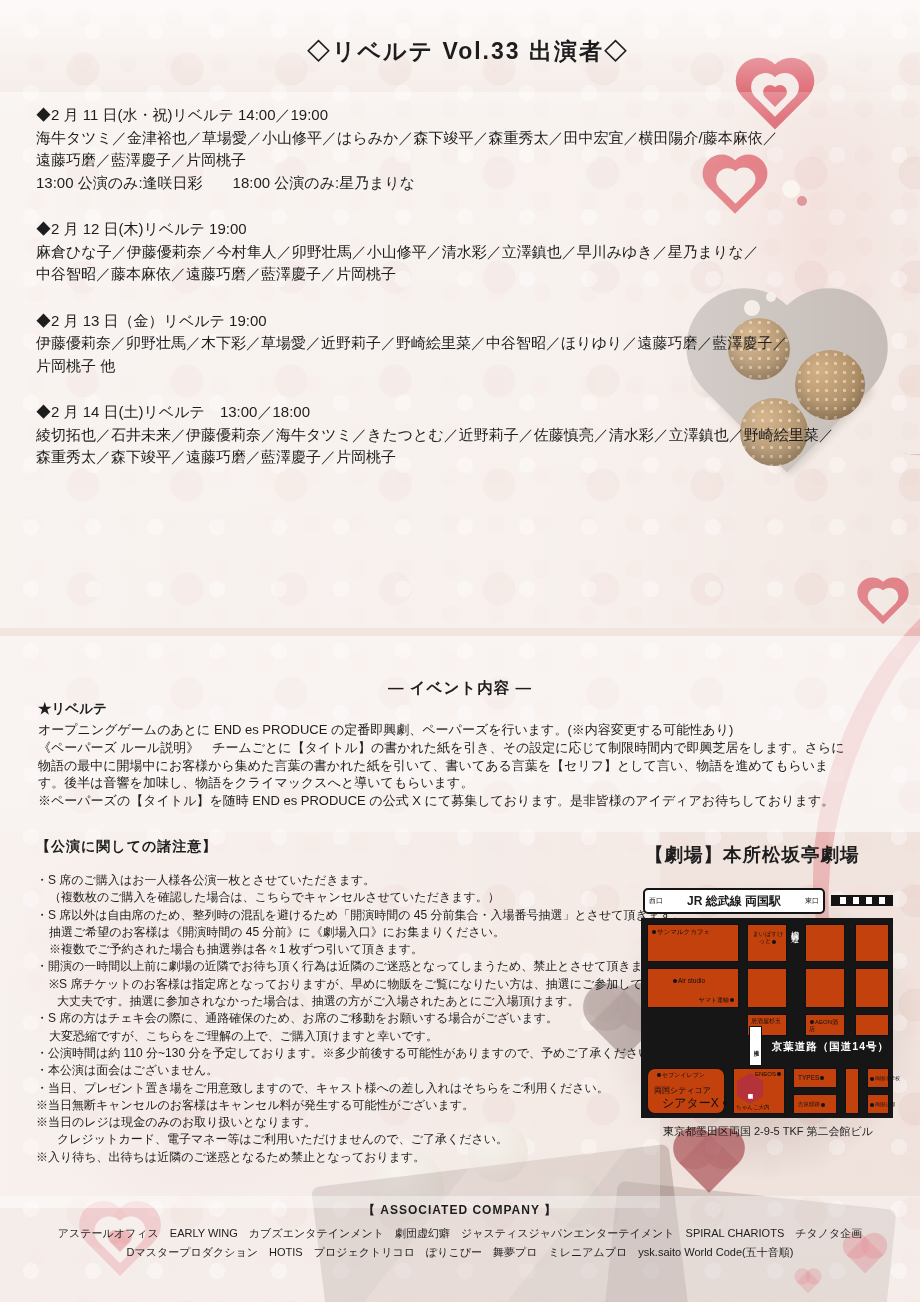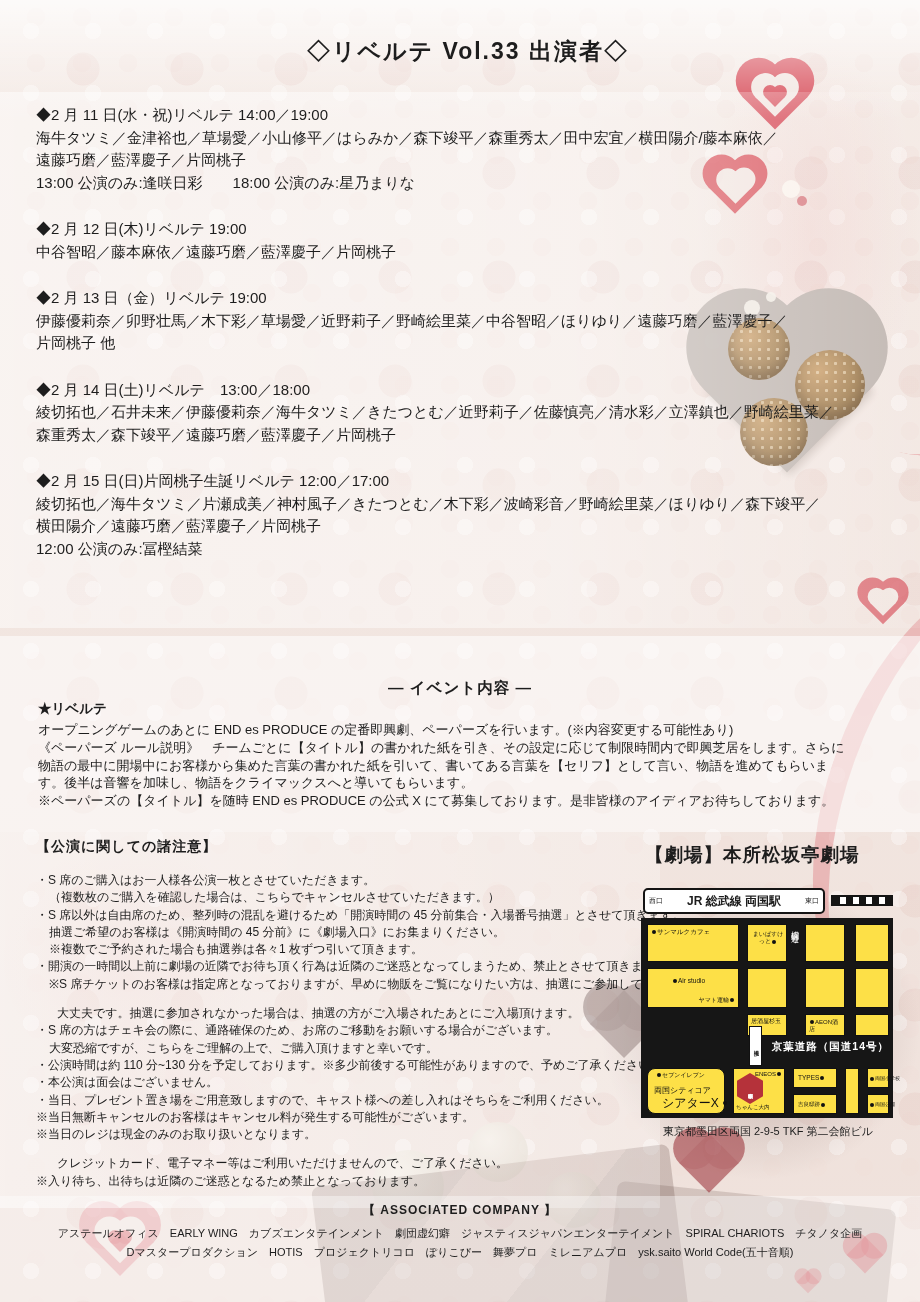--- a/index.html
+++ b/index.html
@@ -47,32 +47,32 @@
 
   .divider{left:0;top:678px;width:920px;text-align:center;font-size:15.5px;font-weight:bold;letter-spacing:1px;}
   .event-head{left:38px;top:700px;font-size:13.5px;font-weight:bold;}
   .event-lines{left:38px;top:721px;width:860px;font-size:13px;line-height:17.8px;}
   .event-lines div{white-space:nowrap;}
 
   .notes-head{left:36px;top:838px;font-size:14px;font-weight:bold;letter-spacing:1px;}
   .notes{left:36px;top:872px;width:620px;font-size:12px;line-height:17.3px;}
   .notes div{white-space:nowrap;}
   .ind{padding-left:13px;}
-  .ind2{padding-left:21px;margin-top:12px;}
+  .ind2{padding-left:21px;}
 
   .venue-head{left:645px;top:842px;font-size:18.5px;font-weight:bold;letter-spacing:1px;}
   .map{left:641px;top:888px;width:296px;height:230px;}
   .station{position:absolute;left:2px;top:0;width:182px;height:26px;background:#fff;border:2px solid #141414;border-radius:5px;
     display:flex;align-items:center;justify-content:space-between;padding:0 4px;box-sizing:border-box;}
   .station .exit{font-size:7px;}
   .station .name{font-size:12px;font-weight:bold;white-space:nowrap;}
   .rail{position:absolute;left:190px;top:7px;width:62px;height:11px;border:2px solid #141414;box-sizing:border-box;
     background:repeating-linear-gradient(90deg,#141414 0 7px,#fff 7px 13px);}
   .grid{position:absolute;left:0;top:30px;width:252px;height:200px;background:#161616;}
-  .blk{position:absolute;background:#fde047;border:1.5px solid #111;box-sizing:border-box;}
+  .blk{position:absolute;background:#c2410c;border:1.5px solid #111;box-sizing:border-box;}
   .poi{position:absolute;font-size:6.5px;line-height:1.2;color:#111;white-space:nowrap;}
   .dot{display:inline-block;width:4px;height:4px;border-radius:50%;background:#111;vertical-align:middle;margin:0 1px;}
   .vroad{position:absolute;left:147px;top:6px;height:96px;writing-mode:vertical-rl;color:#fff;font-size:8px;letter-spacing:2px;}
   .keiyo{position:absolute;right:4px;top:122px;color:#fff;font-size:10.5px;font-weight:bold;letter-spacing:1px;}
   .footbridge{position:absolute;left:108px;top:108px;width:13px;height:40px;background:#fff;border:1.5px solid #111;box-sizing:border-box;
     writing-mode:vertical-rl;font-size:5.5px;text-align:center;color:#111;}
   .hex{position:absolute;left:96px;top:155px;width:26px;height:31px;background:#b5323a;
     clip-path:polygon(50% 0,100% 25%,100% 75%,50% 100%,0 75%,0 25%);
     display:flex;align-items:center;justify-content:center;}
   .hex span{writing-mode:vertical-rl;font-size:5px;color:#fff;line-height:1;letter-spacing:0;}
@@ -152,37 +152,32 @@
 
 <div class="content schedule">
   <div class="sch-block">
     <div class="sch-header">◆2 月 11 日(水・祝)リベルテ 14:00／19:00</div>
     <div class="sch-line">海牛タツミ／金津裕也／草場愛／小山修平／はらみか／森下竣平／森重秀太／田中宏宜／横田陽介/藤本麻依／</div>
     <div class="sch-line">遠藤巧磨／藍澤慶子／片岡桃子</div>
     <div class="sch-line">13:00 公演のみ:逢咲日彩　　18:00 公演のみ:星乃まりな</div>
   </div>
   <div class="sch-block">
     <div class="sch-header">◆2 月 12 日(木)リベルテ 19:00</div>
+    <div class="sch-line">麻倉ひな子／伊藤優莉奈／今村隼人／卯野壮馬／小山修平／清水彩／立澤鎮也／早川みゆき／星乃まりな／</div>
     <div class="sch-line">中谷智昭／藤本麻依／遠藤巧磨／藍澤慶子／片岡桃子</div>
   </div>
   <div class="sch-block">
     <div class="sch-header">◆2 月 13 日（金）リベルテ 19:00</div>
     <div class="sch-line">伊藤優莉奈／卯野壮馬／木下彩／草場愛／近野莉子／野崎絵里菜／中谷智昭／ほりゆり／遠藤巧磨／藍澤慶子／</div>
     <div class="sch-line">片岡桃子 他</div>
   </div>
   <div class="sch-block">
     <div class="sch-header">◆2 月 14 日(土)リベルテ　13:00／18:00</div>
     <div class="sch-line">綾切拓也／石井未来／伊藤優莉奈／海牛タツミ／きたつとむ／近野莉子／佐藤慎亮／清水彩／立澤鎮也／野崎絵里菜／</div>
     <div class="sch-line">森重秀太／森下竣平／遠藤巧磨／藍澤慶子／片岡桃子</div>
-  </div>
-  <div class="sch-block">
-    <div class="sch-header">◆2 月 15 日(日)片岡桃子生誕リベルテ 12:00／17:00</div>
-    <div class="sch-line">綾切拓也／海牛タツミ／片瀬成美／神村風子／きたつとむ／木下彩／波崎彩音／野崎絵里菜／ほりゆり／森下竣平／</div>
-    <div class="sch-line">横田陽介／遠藤巧磨／藍澤慶子／片岡桃子</div>
-    <div class="sch-line">12:00 公演のみ:冨樫結菜</div>
   </div>
 </div>
 
 <div class="content divider">― イベント内容 ―</div>
 <div class="content event-head">★リベルテ</div>
 <div class="content event-lines">
   <div>オープニングゲームのあとに END es PRODUCE の定番即興劇、ペーパーズを行います。(※内容変更する可能性あり)</div>
   <div>《ペーパーズ ルール説明》　チームごとに【タイトル】の書かれた紙を引き、その設定に応じて制限時間内で即興芝居をします。さらに</div>
   <div>物語の最中に開場中にお客様から集めた言葉の書かれた紙を引いて、書いてある言葉を【セリフ】として言い、物語を進めてもらいま</div>
   <div>す。後半は音響を加味し、物語をクライマックスへと導いてもらいます。</div>

